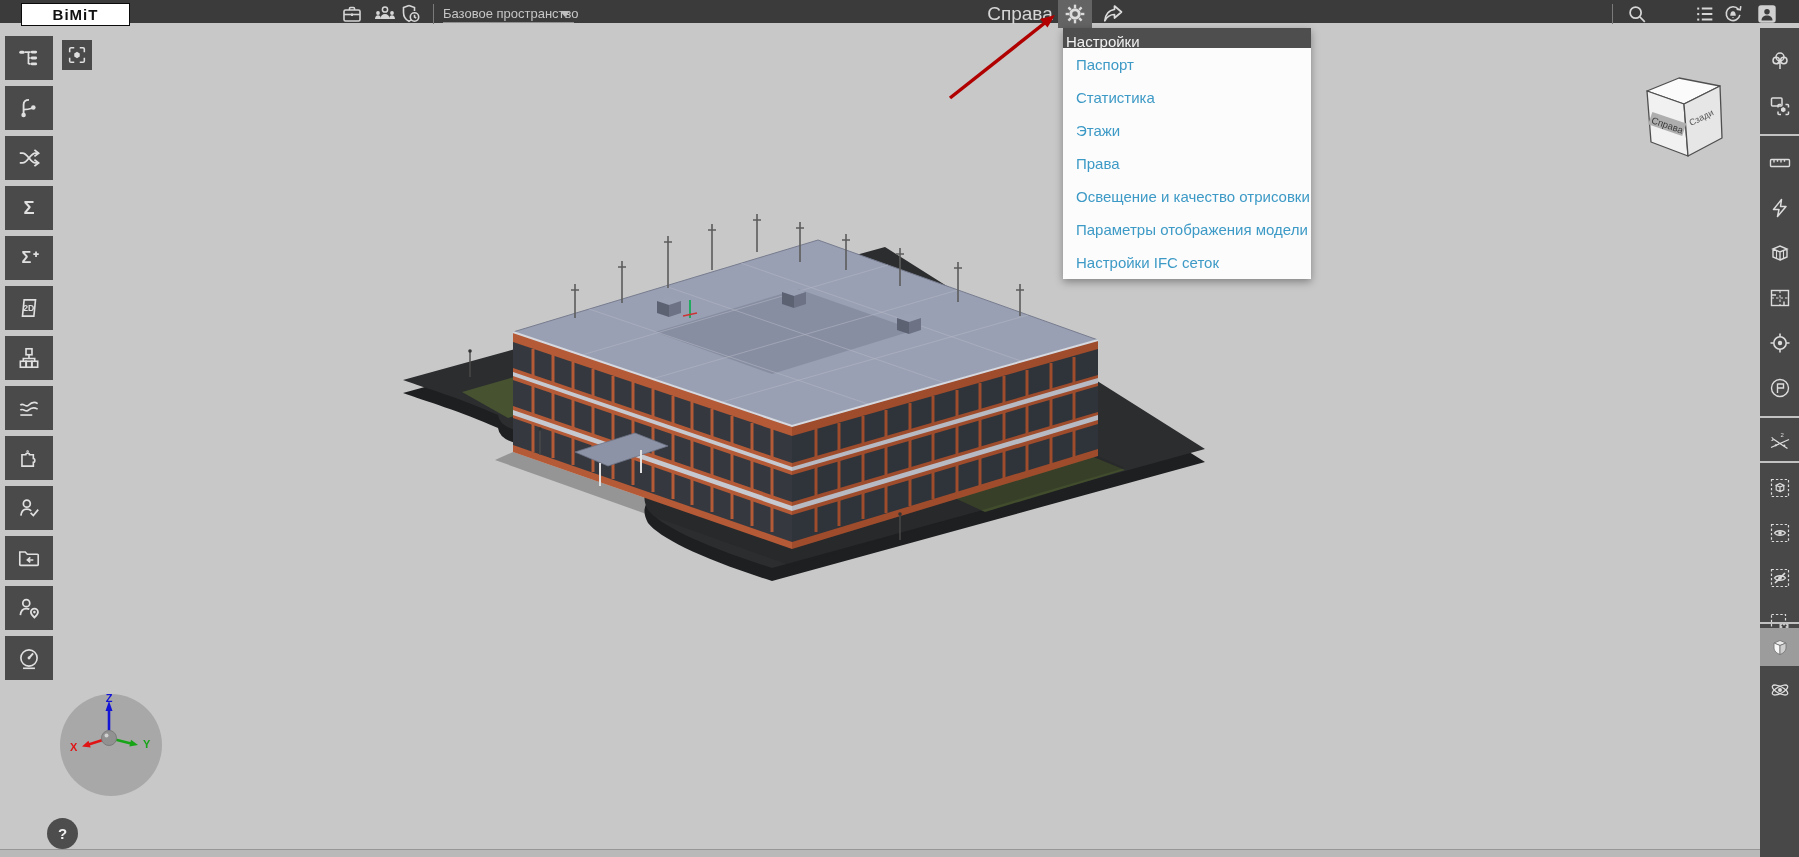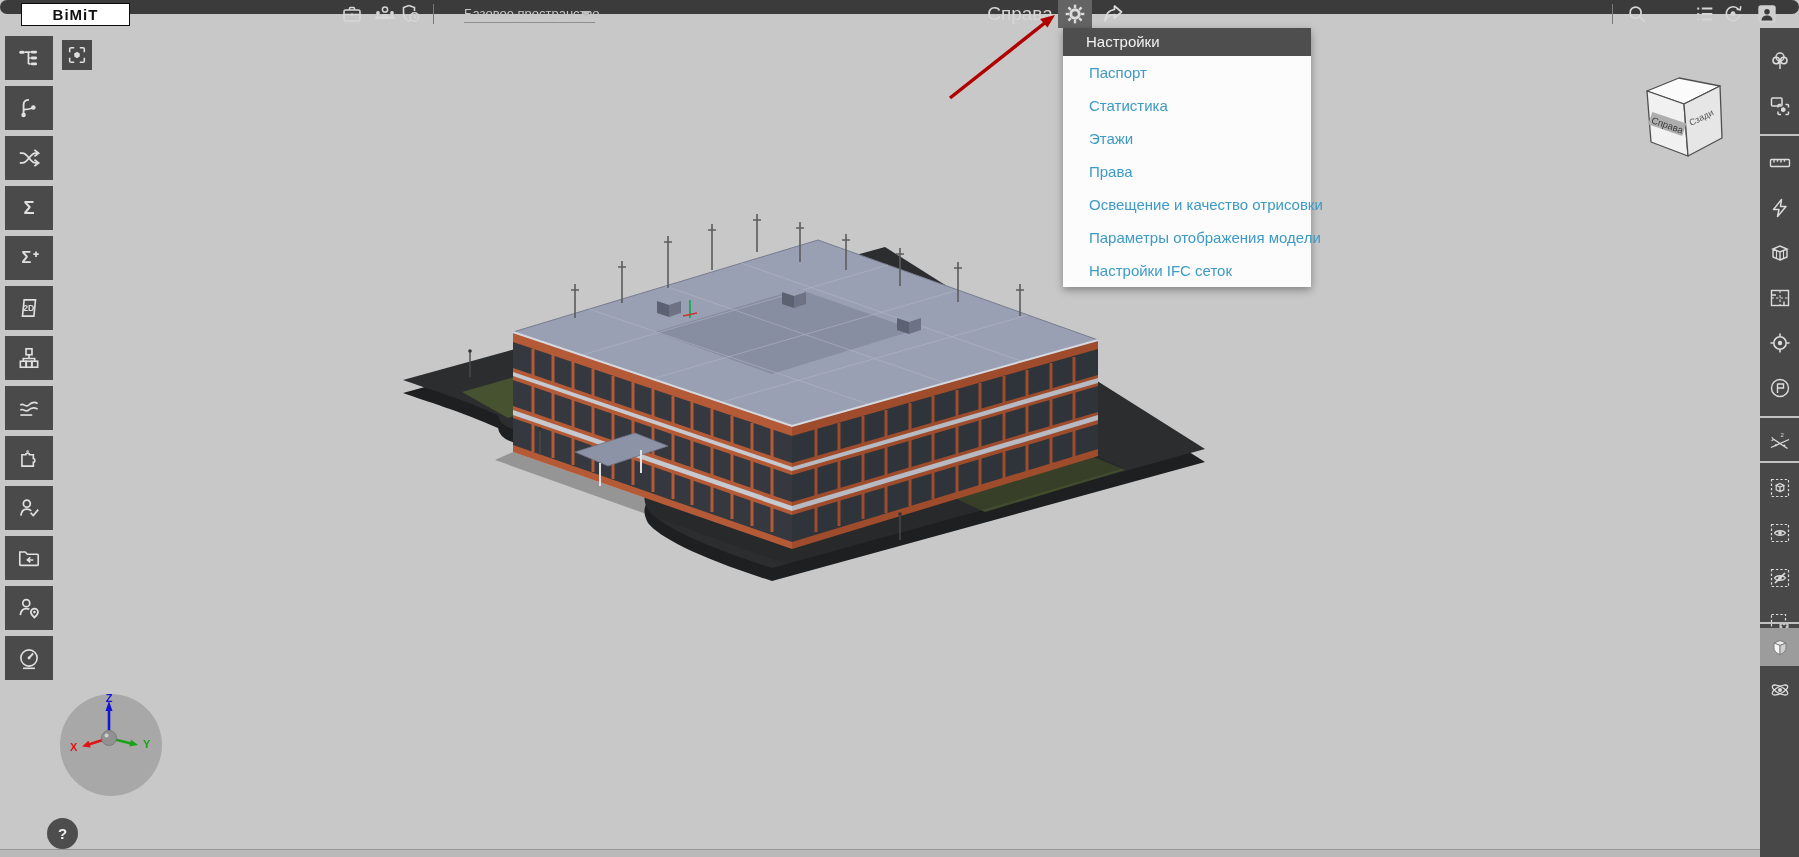--- a/index.html
+++ b/index.html
@@ -1,38 +1,38 @@
 <!DOCTYPE html>
 <html><head>
 <meta charset="utf-8">
 <style>
   html,body{margin:0;padding:0;background:#888;}
   #app{position:relative;width:1799px;height:857px;background:#c8c8c8;overflow:hidden;
        font-family:"Liberation Sans",sans-serif;}
   
-  .topbar{position:absolute;left:0;top:0;width:1799px;height:14px;background:#3b3b3b;z-index:30;border-radius:13px;}
+  .topbar{position:absolute;left:0;top:0;width:1799px;height:23px;background:#3b3b3b;z-index:30;}
   .logo{position:absolute;left:21px;top:3px;width:107px;height:21px;background:#fff;border:1px solid #0a0a0a;
         display:flex;align-items:center;justify-content:center;font-weight:bold;font-size:15px;color:#111;
         letter-spacing:1px;}
   .tb-icon{position:absolute;top:2px;width:24px;height:24px;display:flex;align-items:center;justify-content:center;}
   .tb-divider{position:absolute;top:4px;width:1px;height:20px;background:#7a7a7a;}
-  .ws-select{position:absolute;left:464px;top:0;width:131px;height:28px;cursor:pointer;}
+  .ws-select{position:absolute;left:443px;top:0;width:131px;height:28px;cursor:pointer;}
   .ws-value{position:absolute;left:0;top:6px;font-size:13px;color:#c6c6c6;white-space:nowrap;}
   .ws-caret{position:absolute;right:4px;top:11px;width:0;height:0;border-left:5px solid transparent;
             border-right:5px solid transparent;border-top:6px solid #bdbdbd;}
   .ws-underline{position:absolute;left:0;top:22px;width:131px;height:1px;background:#8f8f8f;}
   .proj-title{position:absolute;left:960px;top:3px;width:120px;text-align:center;font-size:19px;color:#d6d6d6;}
   .gear-btn{position:absolute;left:1058px;top:0;width:34px;height:28px;background:#646464;
             display:flex;align-items:center;justify-content:center;cursor:pointer;}
   .share-btn{position:absolute;left:1100px;top:2px;width:26px;height:24px;display:flex;align-items:center;justify-content:center;cursor:pointer;}
   
   .menu{position:absolute;left:1063px;top:28px;width:248px;background:#fcfcfc;z-index:40;
         box-shadow:0 3px 8px rgba(0,0,0,.35);}
-  .menu-header{height:28px;line-height:28px;background:#4e4e4e;color:#f2f2f2;font-size:15px;padding-left:23px;}
-  .menu-item{height:33px;line-height:33px;padding-left:26px;font-size:15px;color:#3d9ac6;cursor:pointer;white-space:nowrap;}
+  .menu-header{height:20px;line-height:28px;background:#4e4e4e;color:#f2f2f2;font-size:15px;padding-left:3px;}
+  .menu-item{height:33px;line-height:33px;padding-left:13px;font-size:15px;color:#3d9ac6;cursor:pointer;white-space:nowrap;}
   
   .lbtn{position:absolute;left:5px;width:48px;height:44px;background:#4a4a4a;display:flex;
         align-items:center;justify-content:center;cursor:pointer;z-index:20;}
   .focus-btn{position:absolute;left:62px;top:40px;width:30px;height:30px;background:#4a4a4a;display:flex;
         align-items:center;justify-content:center;cursor:pointer;z-index:20;}
   
   .rstrip{position:absolute;left:1760px;top:28px;width:39px;height:829px;background:#484848;z-index:20;}
   .rbtn{position:absolute;left:0;width:39px;height:34px;display:flex;align-items:center;justify-content:center;cursor:pointer;}
   .rsep{position:absolute;left:0;width:39px;height:2px;background:#c2c2c2;}
   .rlight{position:absolute;left:0;width:39px;background:#9c9c9c;}

